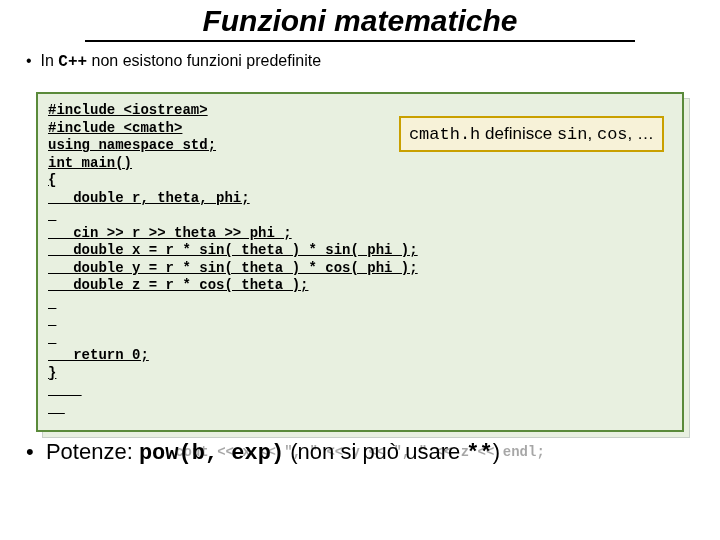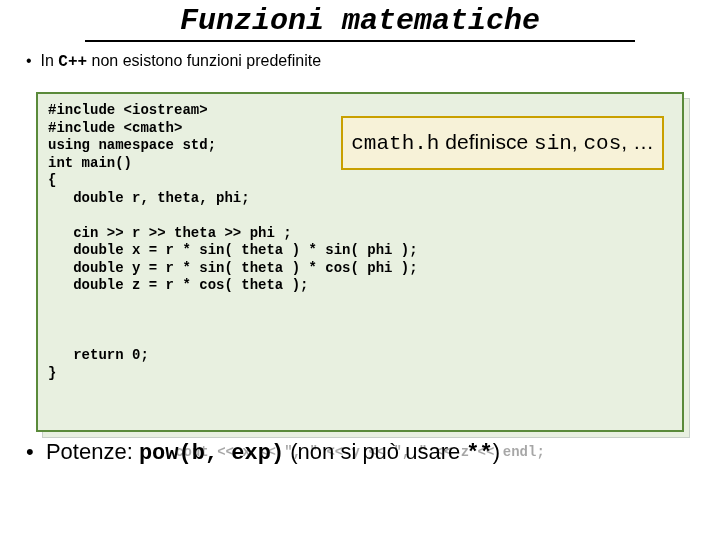--- a/index.html
+++ b/index.html
@@ -16,31 +16,31 @@
     text-align: center;
     font-style: italic;
     font-weight: bold;
     font-size: 30px;
     margin: 4px 0 9px 0;
     border-bottom: 2px solid #000;
     padding-bottom: 2px;
     width: 550px;
     margin-left: auto;
     margin-right: auto;
-    font-family: Liberation Mono, monospace;
   }
   .bullet-row {
     font-size: 16px;
     margin: 4px 0 4px 26px;
     line-height: 1.2;
   }
   .mono { font-family: "Courier New", monospace; font-weight: bold; }
   .code-wrap {
     position: relative;
     margin: 20px 36px 6px 36px;
+    text-decoration: underline;
   }
   .code-shadow {
     position: absolute;
     top: 6px; left: 6px; right: -6px; bottom: -6px;
     background: #e8f0e0;
     border: 1px solid #c8d0c8;
   }
   .code-box {
     position: relative;
     background: #e8f0e0;
@@ -52,24 +52,24 @@
     line-height: 1.25;
     white-space: pre;
     min-height: 340px;
   }
   .callout {
     position: absolute;
     top: 22px;
     right: 18px;
     border: 2px solid #c9a000;
     background: #f7f2d8;
-    padding: 11px 8px;
+    padding: 5px 8px;
     font-family: Arial, sans-serif;
     font-weight: normal;
-    font-size: 21px;
+    font-size: 17px;
     white-space: normal;
   }
   .callout .mono2 { font-family: "Courier New", monospace; }
   .ghost {
     position: absolute;
     bottom: 6px;
     left: 0;
     right: 0;
     text-align: center;
     font-family: "Courier New", monospace;

